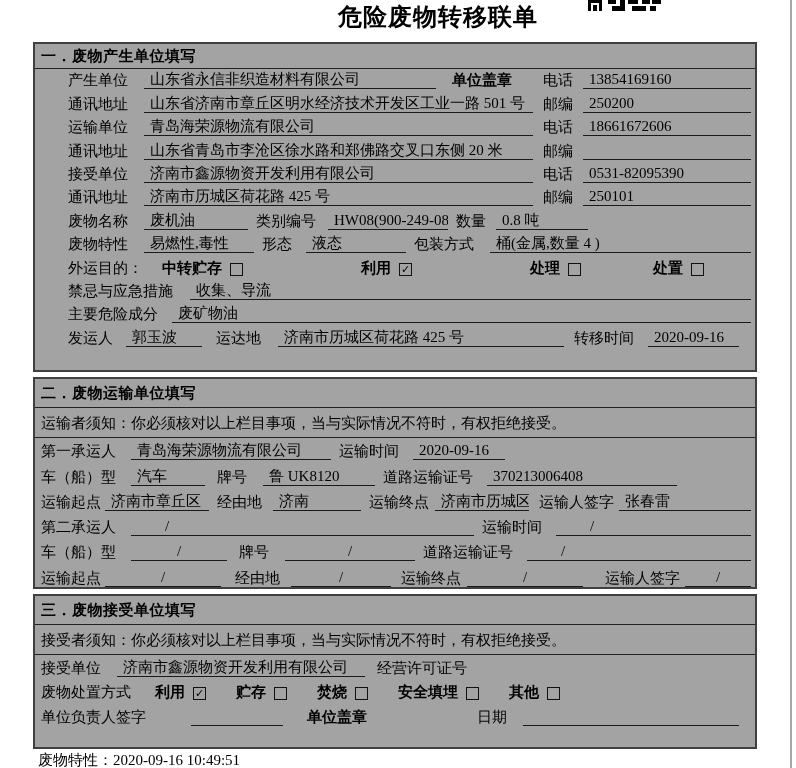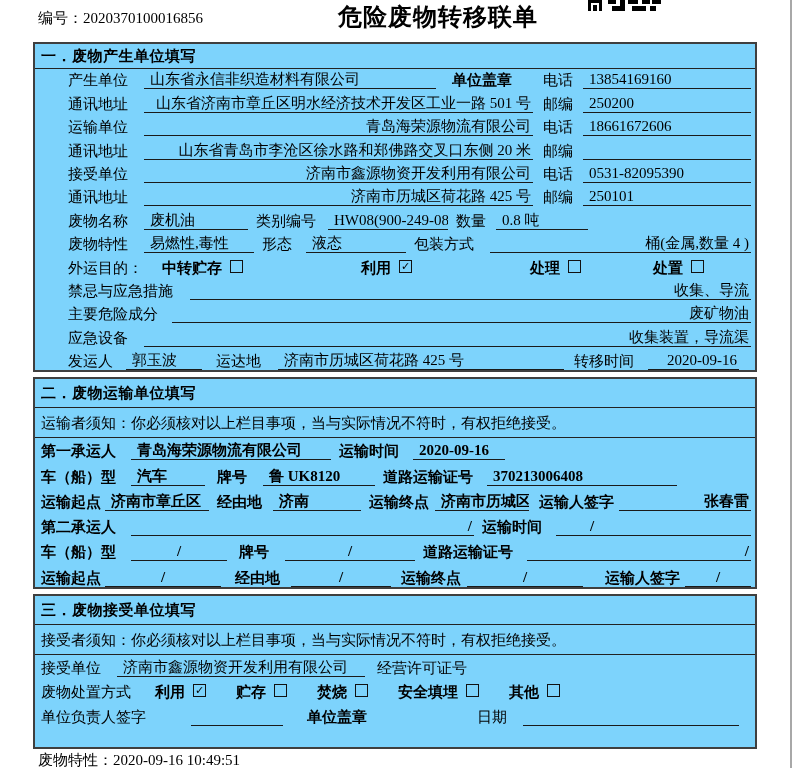--- a/index.html
+++ b/index.html
@@ -5,54 +5,53 @@
   html,body{margin:0;padding:0;background:#fff;}
   body{width:796px;height:768px;position:relative;overflow:hidden;
        font-family:"Liberation Serif","DejaVu Serif",serif;font-size:15px;color:#000;}
   .page{position:absolute;inset:0;background:#fff;}
   .page-edge{position:absolute;top:0;bottom:0;right:4px;width:2px;background:#a8a8a8;}
   .serial{position:absolute;left:38px;top:9px;white-space:nowrap;}
   .title{position:absolute;left:0;top:1px;width:100%;text-align:center;
          transform:translateX(40px);font-size:24px;font-weight:bold;letter-spacing:1px;}
   .qr{position:absolute;left:588px;top:0;}
   .form{position:absolute;left:33px;top:42px;width:724px;}
-  .sec{border:2px solid #3f3f3f;box-sizing:border-box;background:#7dd3fc;margin-bottom:5px;}
+  .sec{border:2px solid #3f3f3f;box-sizing:border-box;background:#a3a3a3;margin-bottom:5px;}
   .sec-h{font-weight:bold;padding:3px 0 0 6px;border-bottom:1px solid #222;
          box-sizing:border-box;letter-spacing:0.5px;}
   #sec1 .sec-h{height:25px;}
   #sec2 .sec-h,#sec3 .sec-h{height:29px;padding-top:5px;}
   .notice{height:30px;line-height:30px;padding-left:6px;border-bottom:1px solid #222;
           box-sizing:border-box;white-space:nowrap;}
   .row{display:flex;align-items:flex-end;box-sizing:border-box;
        padding:0 4px 3px 6px;white-space:nowrap;}
   .h1{height:23.4px;padding-left:33px;}
-  .h2{height:25.3px;font-weight:bold;}
+  .h2{height:25.3px;}
   .h3{height:24.6px;}
   .lab{flex-shrink:0;line-height:17px;}
   .u{border-bottom:1px solid #1a1a1a;line-height:17px;padding:0 2px 0 6px;
      overflow:hidden;flex-shrink:0;min-height:17px;box-sizing:border-box;}
-  .grow{flex:1 1 auto;text-align:right;}
+  .grow{flex:1 1 auto;}
   .fill{flex:1 1 auto;}
   .plain{line-height:17px;flex-shrink:0;font-weight:bold;}
   .cs{text-align:center;padding-left:2px;}
   .ls{padding-left:34px;}
   .cb{width:13px;height:13px;border:1.5px solid #111;box-sizing:border-box;
       display:inline-flex;align-items:center;justify-content:center;
       margin:0 0 1px 8px;flex-shrink:0;font-size:11px;line-height:1;font-weight:bold;
       font-family:"DejaVu Sans",sans-serif;}
-  .opt{display:flex;align-items:flex-start;}
+  .opt{display:flex;align-items:flex-end;}
   .footer{position:absolute;left:38px;top:751px;white-space:nowrap;}
 </style>
 </head>
 <body>
 
 <div class="page">
   <div class="page-edge"></div>
 
-  <div class="serial"><span>编号：</span><span>2020370100016856</span></div>
   <div class="title">危险废物转移联单</div>
   <svg class="qr" width="74" height="11" viewBox="0 0 74 11">
     <rect x="0" y="0" width="14" height="11" fill="#000"></rect>
       <rect x="3" y="3" width="8" height="8" fill="#fff"></rect>
       <rect x="5" y="5" width="4" height="6" fill="#000"></rect>
     <rect x="20" y="0" width="8" height="4" fill="#000"></rect>
       <rect x="24" y="6" width="10" height="5" fill="#000"></rect>
     <rect x="32" y="0" width="5" height="11" fill="#000"></rect>
       <rect x="40" y="0" width="10" height="4" fill="#000"></rect>
     <rect x="44" y="6" width="14" height="5" fill="#000"></rect>
@@ -160,24 +159,20 @@
       <div class="row h1">
         <span class="lab" style="flex:0 0 122px">禁忌与应急措施</span>
         <span class="u grow">收集、导流</span>
       </div>
 
       <div class="row h1">
         <span class="lab" style="flex:0 0 104px">主要危险成分</span>
         <span class="u grow">废矿物油</span>
       </div>
 
-      <div class="row h1">
-        <span class="lab" style="flex:0 0 76px">应急设备</span>
-        <span class="u grow">收集装置，导流渠</span>
-      </div>
 
       <div class="row h1">
         <span class="lab" style="flex:0 0 58px">发运人</span>
         <span class="u" style="flex:0 0 76px">郭玉波</span>
         <span class="lab" style="flex:0 0 62px;margin-left:14px">运达地</span>
         <span class="u" style="flex:0 0 286px">济南市历城区荷花路 425 号</span>
         <span class="lab" style="flex:0 0 74px;margin-left:10px">转移时间</span>
         <span class="u grow" style="margin-right:12px">2020-09-16</span>
       </div>
     </div>

